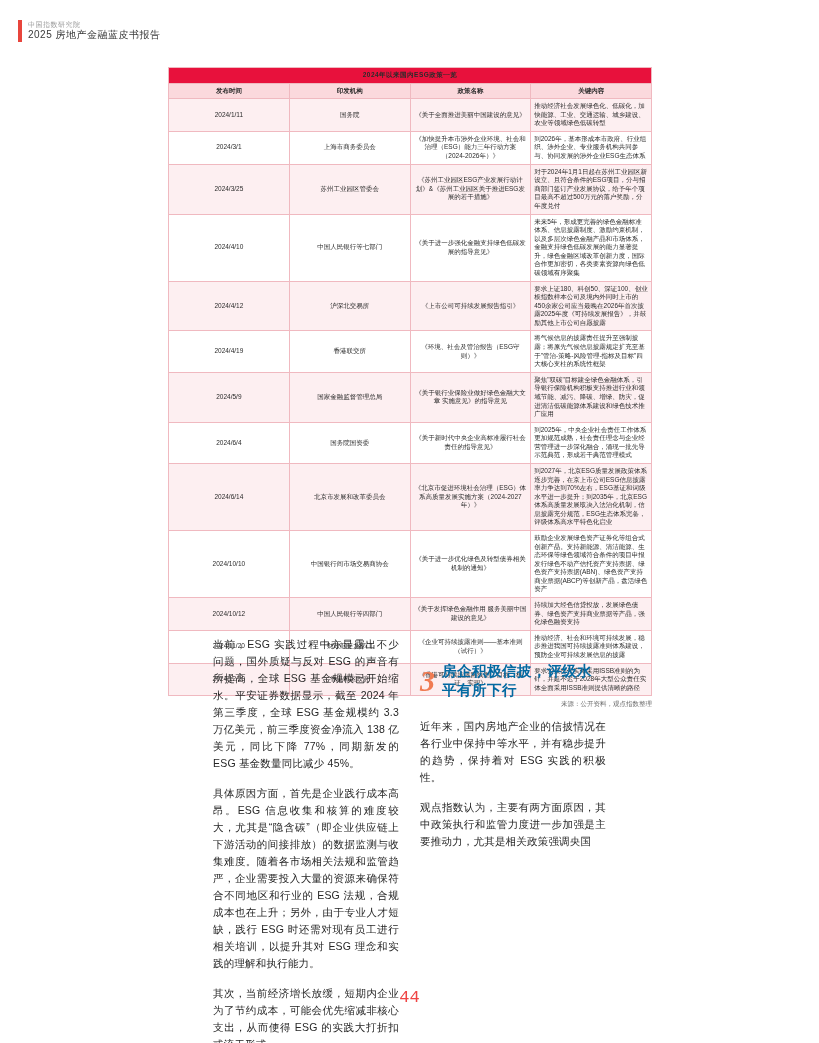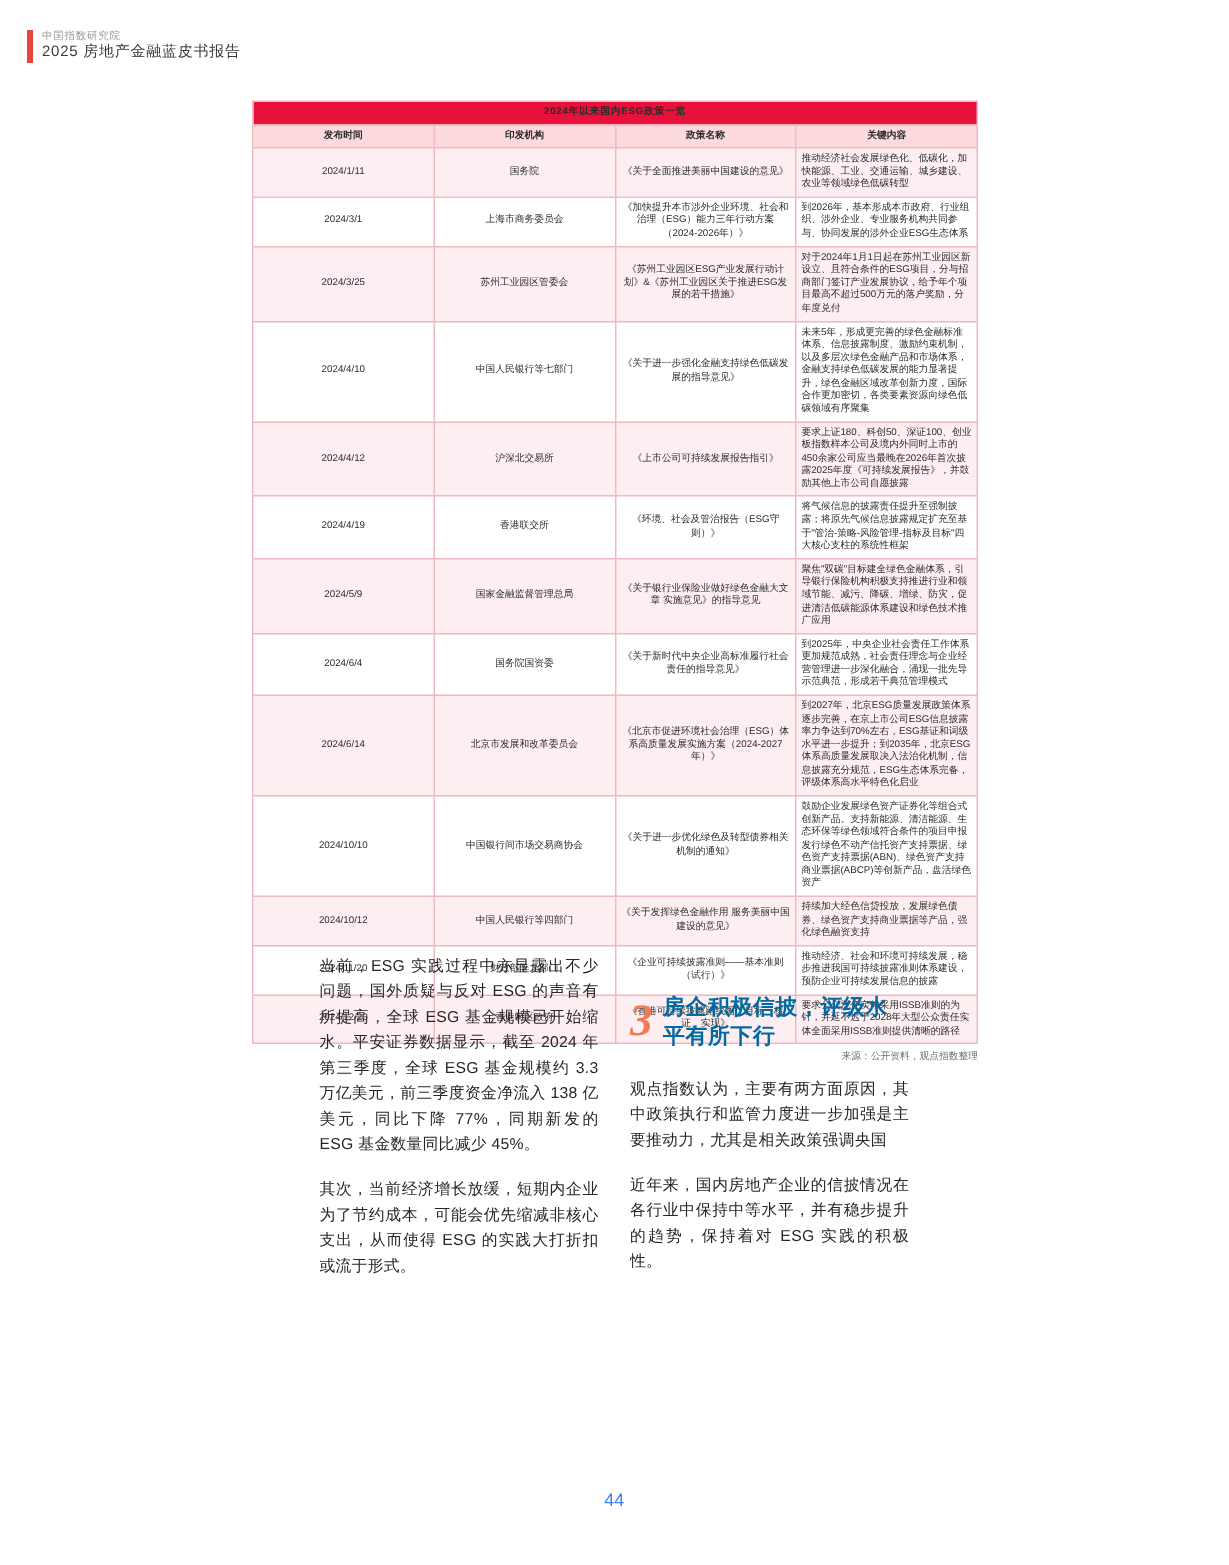--- a/index.html
+++ b/index.html
@@ -141,23 +141,23 @@
     color: #0369a1;
     letter-spacing: 0.5px;
   }
 
   
   .page-num {
     position: absolute;
     left: 0; right: 0;
     bottom: 36px;
     text-align: center;
-    font-size: 12px;
-    color: #3b82f6;
-    font-family: Liberation Sans, sans-serif;
+    font-size: 17px;
+    color: #ef4444;
+    font-family: Liberation Mono, monospace;
   }
 </style>
 </head>
 <body>
 
 <div class="page">
 
   <div class="header">
     <div class="header-bar"></div>
     <div class="header-text">
@@ -256,28 +256,29 @@
             <td class="col-policy">《香港可持续披露路线图：目标、核证、实现》</td>
             <td class="col-key">要求公众责任实体采用ISSB准则的为针，并延不迟于2028年大型公众责任实体全面采用ISSB准则提供清晰的路径</td>
           </tr>
         </tbody>
     </table>
     <div class="tbl-source">来源：公开资料，观点指数整理</div>
   </div>
 
   <div class="col-left">
     <p class="para">当前，ESG 实践过程中亦显露出不少问题，国外质疑与反对 ESG 的声音有所提高，全球 ESG 基金规模已开始缩水。平安证券数据显示，截至 2024 年第三季度，全球 ESG 基金规模约 3.3 万亿美元，前三季度资金净流入 138 亿美元，同比下降 77%，同期新发的 ESG 基金数量同比减少 45%。</p>
+    <p class="para">具体原因方面，首先是企业践行成本高昂。ESG 信息收集和核算的难度较大，尤其是“隐含碳”（即企业供应链上下游活动的间接排放）的数据监测与收集难度。随着各市场相关法规和监管趋严，企业需要投入大量的资源来确保符合不同地区和行业的 ESG 法规，合规成本也在上升；另外，由于专业人才短缺，践行 ESG 时还需对现有员工进行相关培训，以提升其对 ESG 理念和实践的理解和执行能力。</p>
     <p class="para">其次，当前经济增长放缓，短期内企业为了节约成本，可能会优先缩减非核心支出，从而使得 ESG 的实践大打折扣或流于形式。</p>
   </div>
 
   <div class="col-right">
 
     <div class="section-head">
       <span class="sec-num">3</span>
       <span class="sec-title">房企积极信披，评级水平有所下行</span>
     </div>
 
+    <p class="para">近年来，国内房地产企业的信披情况在各行业中保持中等水平，并有稳步提升的趋势，保持着对 ESG 实践的积极性。</p>
     <p class="para">观点指数认为，主要有两方面原因，其中政策执行和监管力度进一步加强是主要推动力，尤其是相关政策强调央国</p>
-    <p class="para">近年来，国内房地产企业的信披情况在各行业中保持中等水平，并有稳步提升的趋势，保持着对 ESG 实践的积极性。</p>
   </div>
 
   <div class="page-num">44</div>
 </div>
 
 </body></html>

